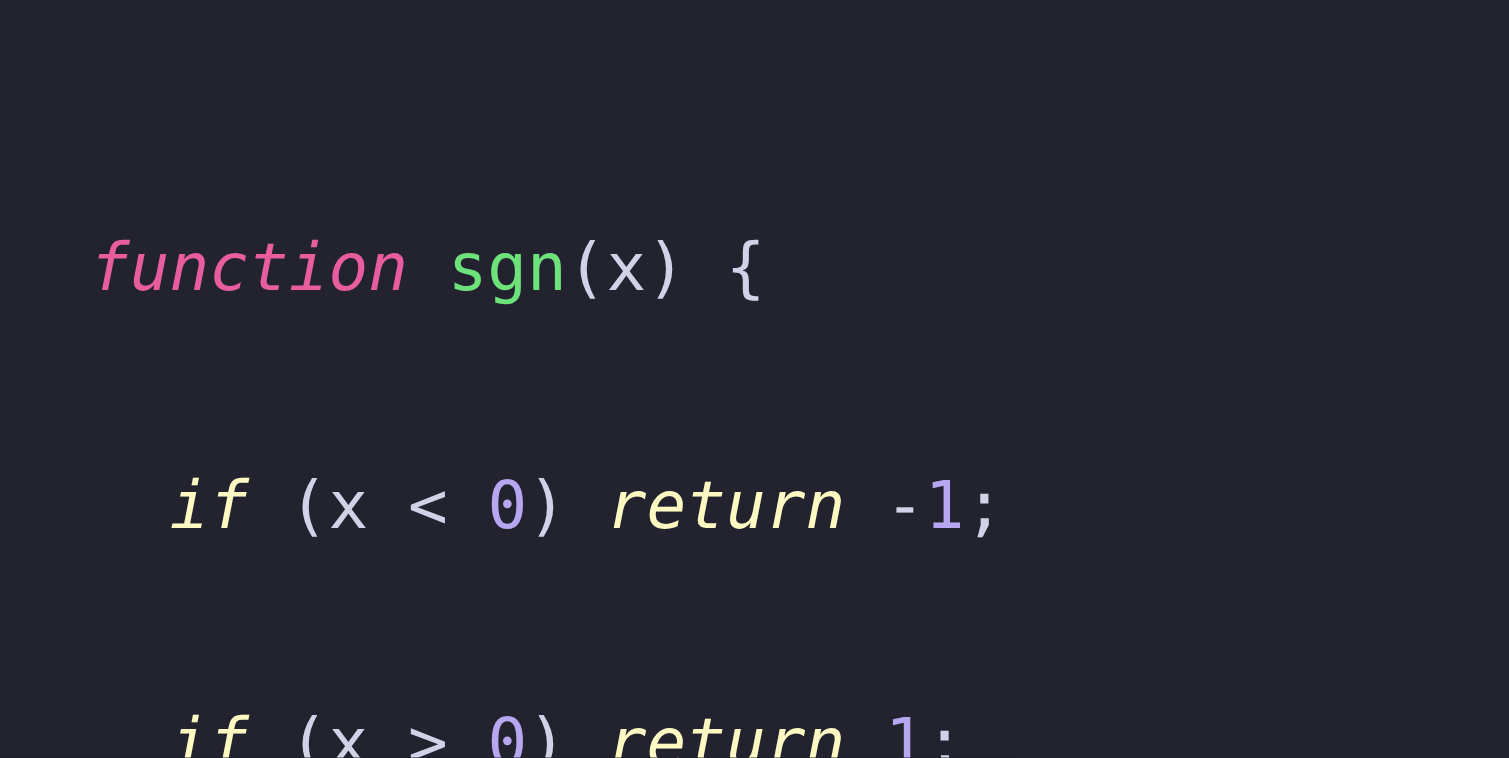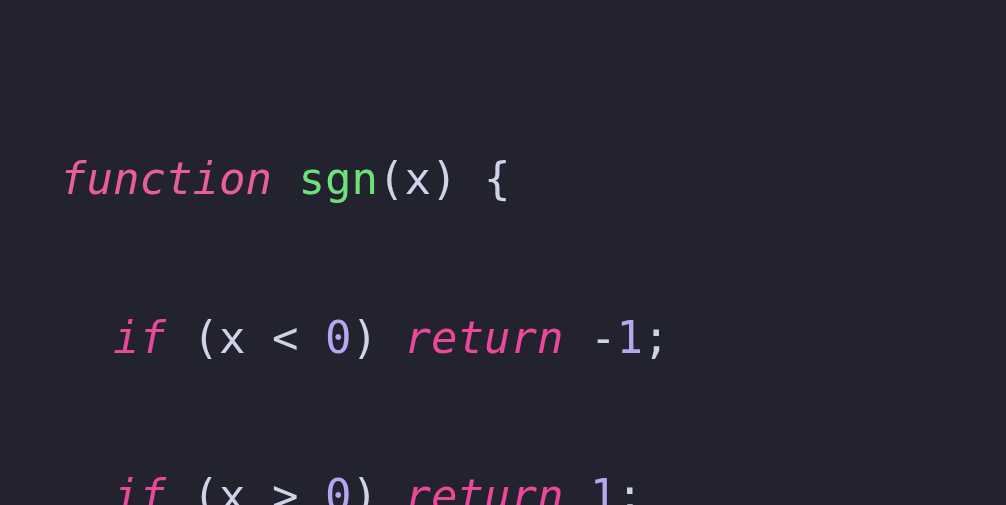--- a/index.html
+++ b/index.html
@@ -17,21 +17,21 @@
     background: #22232f;
     padding: 60px 60px;
     font-family: ui-monospace, SFMono-Regular, Menlo, Monaco, Consolas, monospace;
     font-size: 44px;
     line-height: 1.8;
     white-space: pre;
     color: #d0d3e8;
   }
   .line { display: block; }
   .kw-decl { color: #e85d9e; font-style: italic; }
-  .kw-ctrl { color: #ec4899; font-style: italic; }
+  .kw-ctrl { color: #fef9c3; font-style: italic; }
   .fn-name { color: #6ee27a; }
   .param   { color: #d0d3e8; }
   .punct   { color: #d0d3e8; }
   .op      { color: #d0d3e8; }
   .num     { color: #b7a7f0; }
 </style>
 </head>
 <body>
 
 <div class="code-block">

